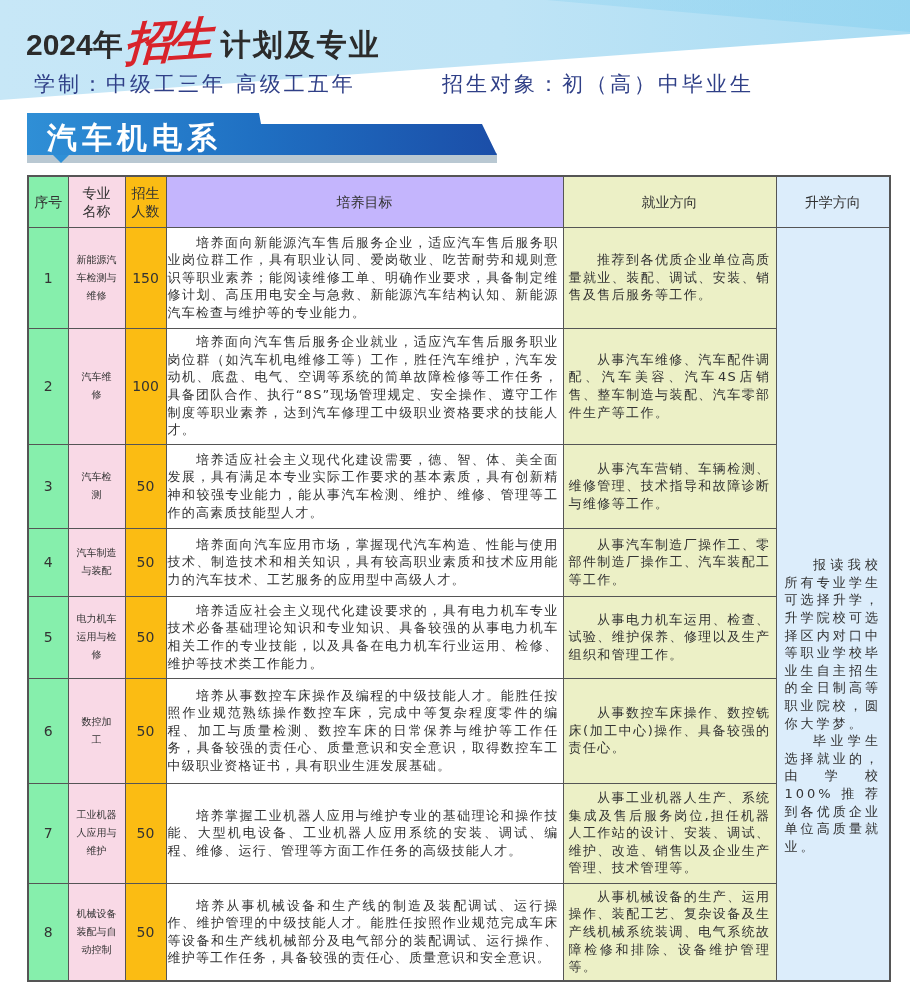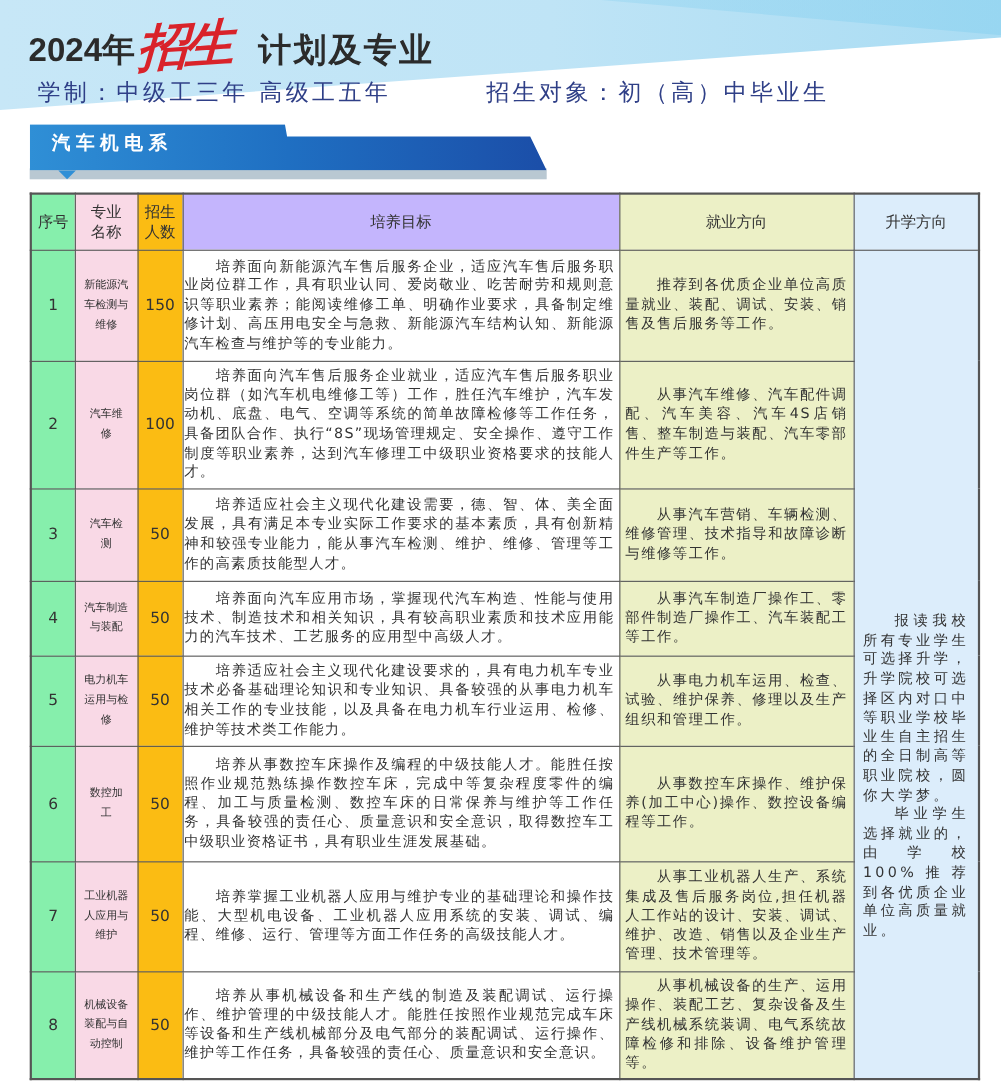--- a/index.html
+++ b/index.html
@@ -22,21 +22,21 @@
     display: flex; align-items: center;
     font-family: "Liberation Sans", "DejaVu Sans", sans-serif;
     font-weight: bold; font-size: 30px; color: #2b2b2b; letter-spacing: 0px;
   }
   .title .zhao {
     font-family: "DejaVu Serif", "Liberation Serif", serif;
     color: #d9232a; font-size: 46px; font-style: italic; font-weight: bold;
     margin: -6px 4px 0 2px; transform: skew(-6deg) rotate(-4deg); display: inline-block;
     letter-spacing: -4px;
   }
-  .title .rest { margin-left: 22px; letter-spacing: 2px; }
+  .title .rest { margin-left: 8px; letter-spacing: 2px; }
 
   .subline {
     position: absolute; top: 68px; height: 32px; display: flex; align-items: center;
     font-size: 21px; color: #2f3f87; letter-spacing: 3px;
   }
   .sub-left { left: 34px; }
   .sub-right { left: 442px; }
 
   .dept-bar {
     position: absolute; left: 27px; top: 113px; width: 470px; height: 48px;
@@ -47,21 +47,21 @@
   .dept-main {
     position: absolute; left: 0; top: 0; width: 470px; height: 42px;
     background: linear-gradient(90deg, #2f8fd6 0%, #1f6fc2 50%, #1b4ea8 100%);
     clip-path: polygon(0 0, 232px 0, 234px 11px, 455px 11px, 470px 42px, 0 42px);
   }
   .dept-tab-notch {
     position: absolute; left: 26px; top: 42px; width: 0; height: 0;
     border-left: 8px solid transparent; border-right: 8px solid transparent; border-top: 8px solid #2f8fd6;
   }
   .dept-label {
-    position: absolute; left: 20px; top: 5px; font-size: 17px; font-weight: bold; color: #ffffff; letter-spacing: 5px;
+    position: absolute; left: 20px; top: 5px; font-size: 30px; font-weight: bold; color: #ffffff; letter-spacing: 5px;
   }
 
   table.plan {
     position: absolute; left: 27px; top: 175px; width: 862px;
     border-collapse: collapse; table-layout: fixed;
     border: 2px solid #555;
   }
   table.plan td, table.plan th {
     border: 1.5px solid #555; font-weight: normal; vertical-align: middle;
   }
@@ -169,21 +169,21 @@
     <td class="c-num">50</td>
     <td class="c-goal indent">培养适应社会主义现代化建设要求的，具有电力机车专业技术必备基础理论知识和专业知识、具备较强的从事电力机车相关工作的专业技能，以及具备在电力机车行业运用、检修、维护等技术类工作能力。</td>
     <td class="c-job indent">从事电力机车运用、检查、试验、维护保养、修理以及生产组织和管理工作。</td>
   </tr>
 
   <tr style="height:105px">
     <td class="c-no">6</td>
     <td class="c-name" style="padding:0 10px">数控加工</td>
     <td class="c-num">50</td>
     <td class="c-goal indent">培养从事数控车床操作及编程的中级技能人才。能胜任按照作业规范熟练操作数控车床，完成中等复杂程度零件的编程、加工与质量检测、数控车床的日常保养与维护等工作任务，具备较强的责任心、质量意识和安全意识，取得数控车工中级职业资格证书，具有职业生涯发展基础。</td>
-    <td class="c-job indent">从事数控车床操作、维护保养(加工中心)操作、数控设备编程等工作。</td>
+    <td class="c-job indent">从事数控车床操作、数控铣床(加工中心)操作、具备较强的责任心。</td>
   </tr>
 
   <tr style="height:100px">
     <td class="c-no">7</td>
     <td class="c-name">工业机器人应用与维护</td>
     <td class="c-num">50</td>
     <td class="c-goal indent">培养掌握工业机器人应用与维护专业的基础理论和操作技能、大型机电设备、工业机器人应用系统的安装、调试、编程、维修、运行、管理等方面工作任务的高级技能人才。</td>
     <td class="c-job indent">从事工业机器人生产、系统集成及售后服务岗位,担任机器人工作站的设计、安装、调试、维护、改造、销售以及企业生产管理、技术管理等。</td>
   </tr>
 

